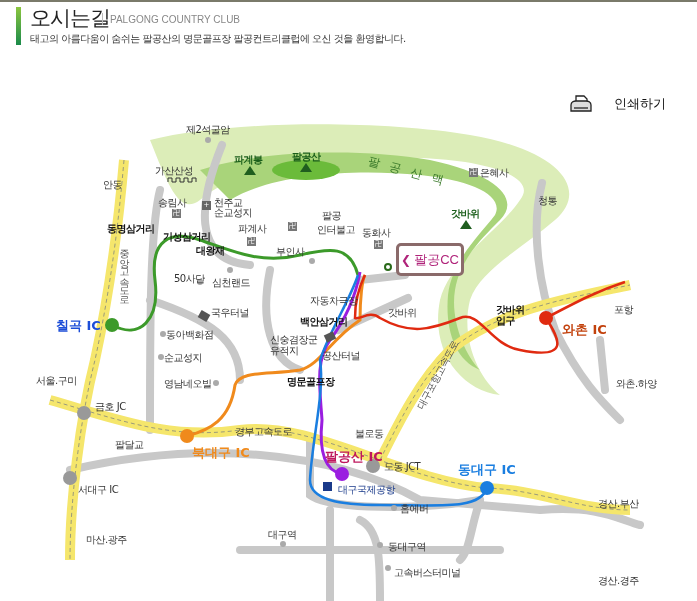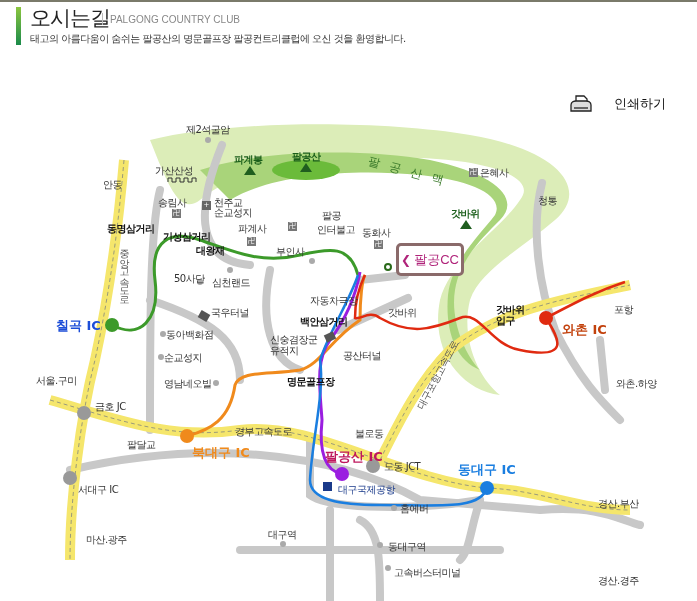--- a/index.html
+++ b/index.html
@@ -158,30 +158,30 @@
 <div class="lbl b" style="left:496px;top:314px;">입구</div>
 <div class="lbl" style="left:614px;top:303px;">포항</div>
 
 <div class="lbl ic" style="left:56px;top:317px;color:#1d4ed8;">칠곡 IC</div>
 <div class="lbl ic" style="left:562px;top:321px;color:#c2410c;">와촌 IC</div>
 
 <div class="lbl" style="left:166px;top:328px;">동아백화점</div>
 <div class="lbl b" style="left:300px;top:315px;">백안삼거리</div>
 <div class="lbl" style="left:270px;top:333px;">신숭겸장군</div>
 <div class="lbl" style="left:270px;top:344px;">유적지</div>
-<div class="lbl" style="left:322px;top:349px;padding-left:21px;">공산터널</div>
+<div class="lbl" style="left:322px;top:349px;">공산터널</div>
 <div class="lbl" style="left:164px;top:351px;">순교성지</div>
 <div class="lbl b" style="left:287px;top:375px;">명문골프장</div>
 <div class="lbl" style="left:164px;top:377px;">영남네오빌</div>
 <div class="lbl" style="left:616px;top:377px;">와촌.하양</div>
 <div class="lbl" style="left:36px;top:374px;">서울.구미</div>
 <div class="lbl" style="left:95px;top:400px;">금호 JC</div>
 <div class="lbl" style="left:235px;top:425px;">경부고속도로</div>
 <div class="lbl" style="left:355px;top:427px;">불로동</div>
-<div class="lbl" style="left:115px;top:438px;margin-left:12px;">팔달교</div>
+<div class="lbl" style="left:115px;top:438px;">팔달교</div>
 <div class="lbl ic" style="left:156px;top:444px;color:#f08a1c;margin-left:36px;">북대구 IC</div>
 <div class="lbl ic" style="left:325px;top:448px;color:#be185d;">팔공산 IC</div>
 <div class="lbl" style="left:384px;top:460px;">도동 JCT</div>
 <div class="lbl ic" style="left:458px;top:461px;color:#1a7ee0;">동대구 IC</div>
 <div class="lbl" style="left:78px;top:483px;">서대구 IC</div>
 <div class="lbl" style="left:338px;top:483px;color:#1a3a8a;">대구국제공항</div>
 <div class="lbl" style="left:598px;top:497px;">경산.부산</div>
 <div class="lbl" style="left:400px;top:502px;">홈에버</div>
 <div class="lbl" style="left:268px;top:528px;">대구역</div>
 <div class="lbl" style="left:86px;top:533px;">마산.광주</div>

